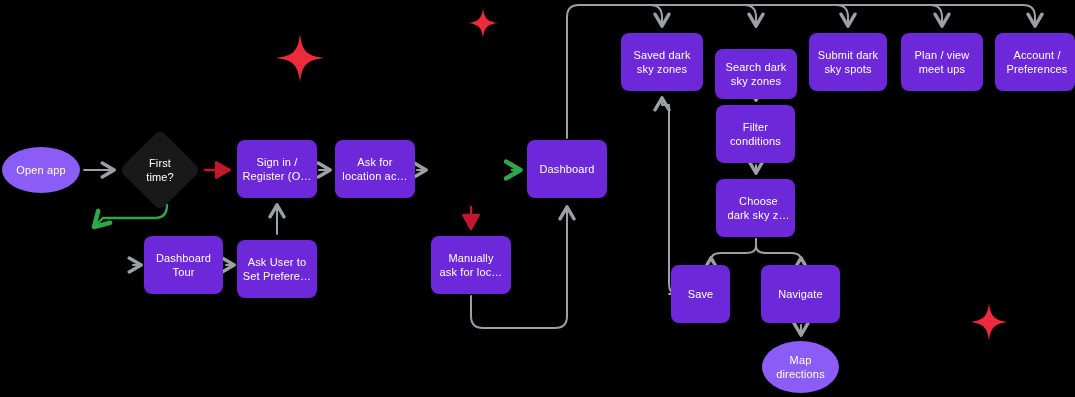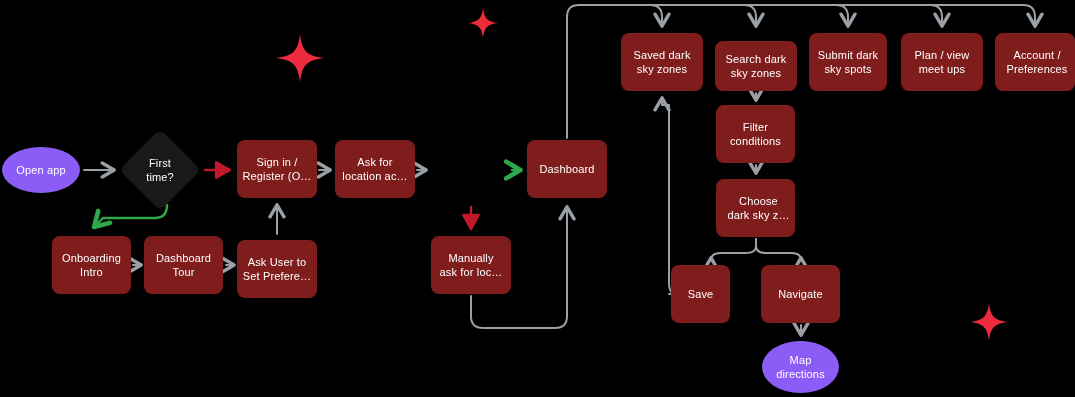--- a/index.html
+++ b/index.html
@@ -34,21 +34,21 @@
     justify-content: center;
     text-align: center;
     color: #ffffff;
     font-size: 11px;
     line-height: 14px;
     letter-spacing: 0.15px;
     padding: 2px 4px;
     z-index: 3;
   }
   .node.process {
-    background: #7f1d1d;
+    background: #6d28d9;
     border-radius: 8px;
   }
   .node.terminator {
     background: #8b5cf6;
     border-radius: 50%;
   }
   .node.decision {
     background: transparent;
   }
   .node.decision .diamond-shape {
@@ -142,24 +142,20 @@
   <div class="node process" style="left:335px;top:140px;width:80px;height:58px;">
     <span class="label">Ask for
 location ac…</span>
   </div>
 
 
   <div class="node process" style="left:527px;top:140px;width:80px;height:58px;">
     <span class="label">Dashboard</span>
   </div>
 
-  <div class="node process" style="left:52px;top:236px;width:79px;height:58px;">
-    <span class="label">Onboarding
-Intro</span>
-  </div>
 
   <div class="node process" style="left:144px;top:236px;width:79px;height:58px;">
     <span class="label">Dashboard
 Tour</span>
   </div>
 
   <div class="node process" style="left:237px;top:240px;width:80px;height:58px;">
     <span class="label">Ask User to
 Set Prefere…</span>
   </div>
@@ -167,21 +163,21 @@
   <div class="node process" style="left:431px;top:236px;width:80px;height:58px;">
     <span class="label">Manually
 ask for loc…</span>
   </div>
 
   <div class="node process" style="left:621px;top:33px;width:82px;height:58px;">
     <span class="label">Saved dark
 sky zones</span>
   </div>
 
-  <div class="node process" style="left:715px;top:41px;width:82px;height:50px;">
+  <div class="node process" style="left:715px;top:49px;width:82px;height:50px;">
     <span class="label">Search dark
 sky zones</span>
   </div>
 
   <div class="node process" style="left:809px;top:33px;width:78px;height:58px;">
     <span class="label">Submit dark
 sky spots</span>
   </div>
 
   <div class="node process" style="left:901px;top:33px;width:82px;height:58px;">

